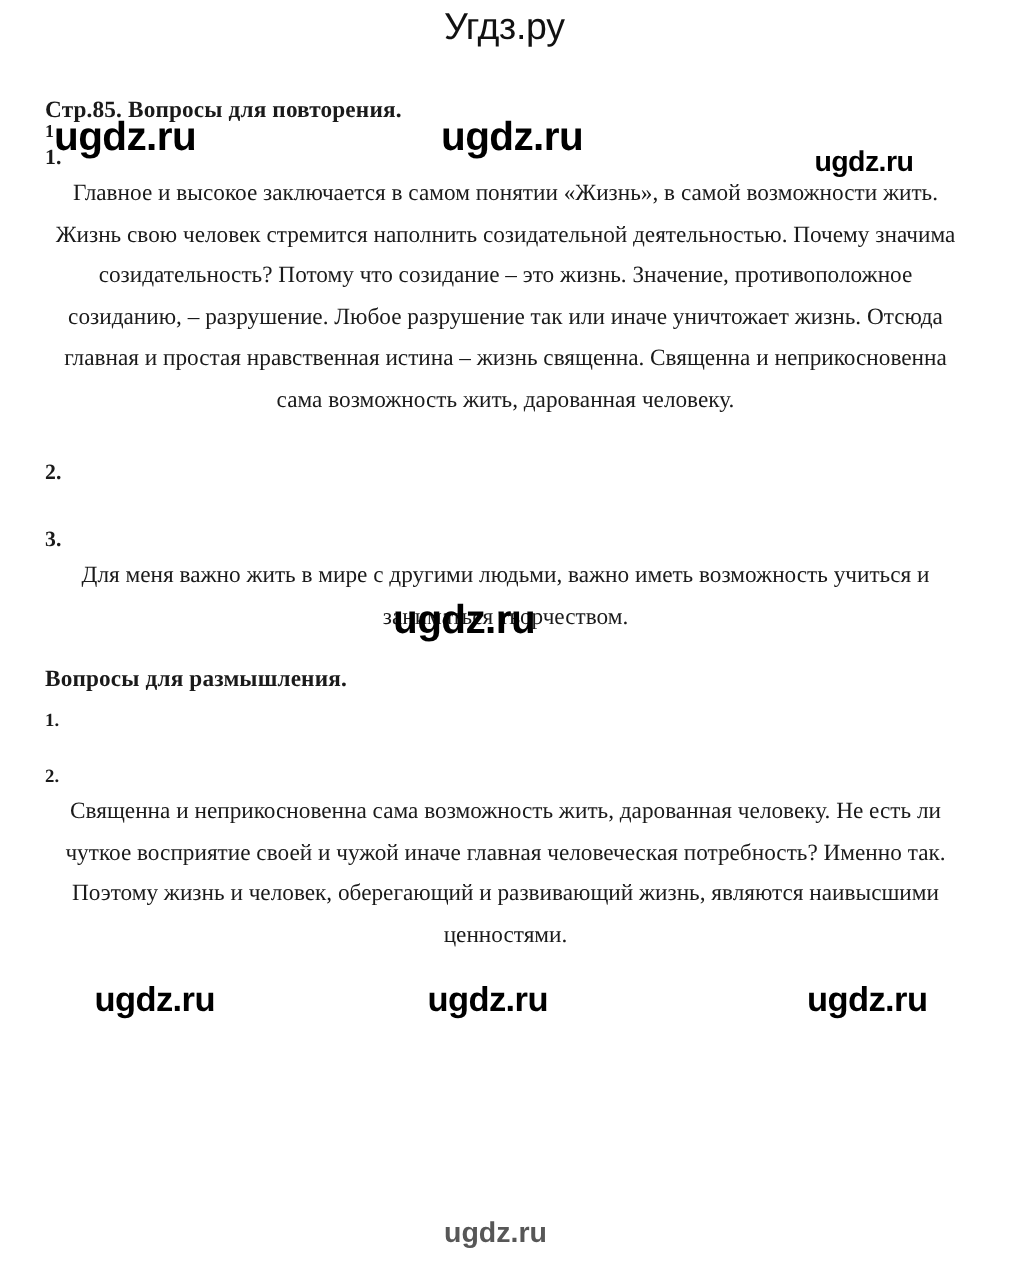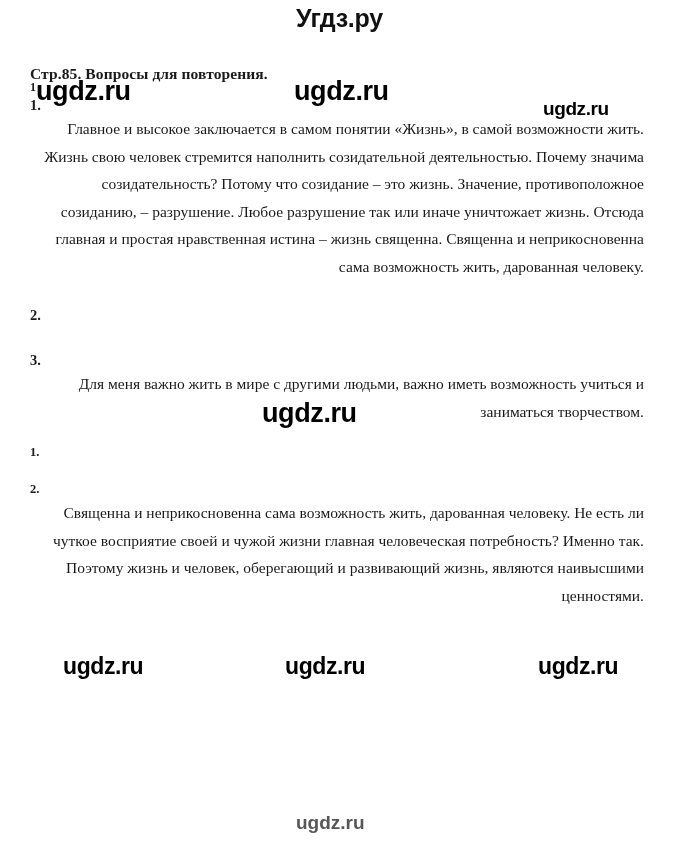--- a/index.html
+++ b/index.html
@@ -16,21 +16,21 @@
     color: #1a1a1a;
     -webkit-font-smoothing: antialiased;
   }
 
   
   .site-logo {
     position: absolute;
     top: 4px;
     left: 296px;
     font-family: "Liberation Sans", sans-serif;
-    font-weight: 700;
+    font-weight: 400;
     font-size: 25px;
     letter-spacing: -0.2px;
     color: #111111;
     white-space: nowrap;
   }
 
   
   .doc {
     position: absolute;
     left: 30px;
@@ -57,21 +57,21 @@
   }
 
   .qnum.small {
     font-size: 12.5px;
   }
 
   .para {
     font-size: 15.5px;
     line-height: 27.5px;
     margin: 0;
-    text-align: right;
+    text-align: center;
     position: relative;
     z-index: 1;
   }
 
   .spacer-lg { height: 26px; }
   .spacer-md { height: 18px; }
   .spacer-xs { height: 4px; }
 
   
   .wm {
@@ -116,27 +116,28 @@
 
   <p class="qnum">2.</p>
 
   <div class="spacer-lg"></div>
 
   <p class="qnum">3.</p>
   <p class="para">Для меня важно жить в мире с другими людьми, важно иметь возможность учиться и заниматься творчеством.</p>
 
   <div class="spacer-md"></div>
 
+  <p class="heading">Вопросы для размышления.</p>
 
   <p class="qnum small">1.</p>
 
   <div class="spacer-md"></div>
 
   <p class="qnum small">2.</p>
-  <p class="para">Священна и неприкосновенна сама возможность жить, дарованная человеку. Не есть ли чуткое восприятие своей и чужой жизни главная человеческая потребность? Именно так. Поэтому жизнь и человек, оберегающий и развивающий жизнь, являются наивысшими ценностями.</p>
+  <p class="para">Священна и неприкосновенна сама возможность жить, дарованная человеку. Не есть ли чуткое восприятие своей и чужой иначе главная человеческая потребность? Именно так. Поэтому жизнь и человек, оберегающий и развивающий жизнь, являются наивысшими ценностями.</p>
 
 </div>
 
 <div class="sup-one" style="left:30px; top:80px;">1</div>
 
 <div class="wm wm-a" style="left:36px;  top:76px;">ugdz.ru</div>
 <div class="wm wm-a" style="left:294px; top:76px;">ugdz.ru</div>
 <div class="wm wm-c" style="left:543px; top:98px;">ugdz.ru</div>
 
 <div class="wm wm-a" style="left:262px; top:398px;">ugdz.ru</div>

